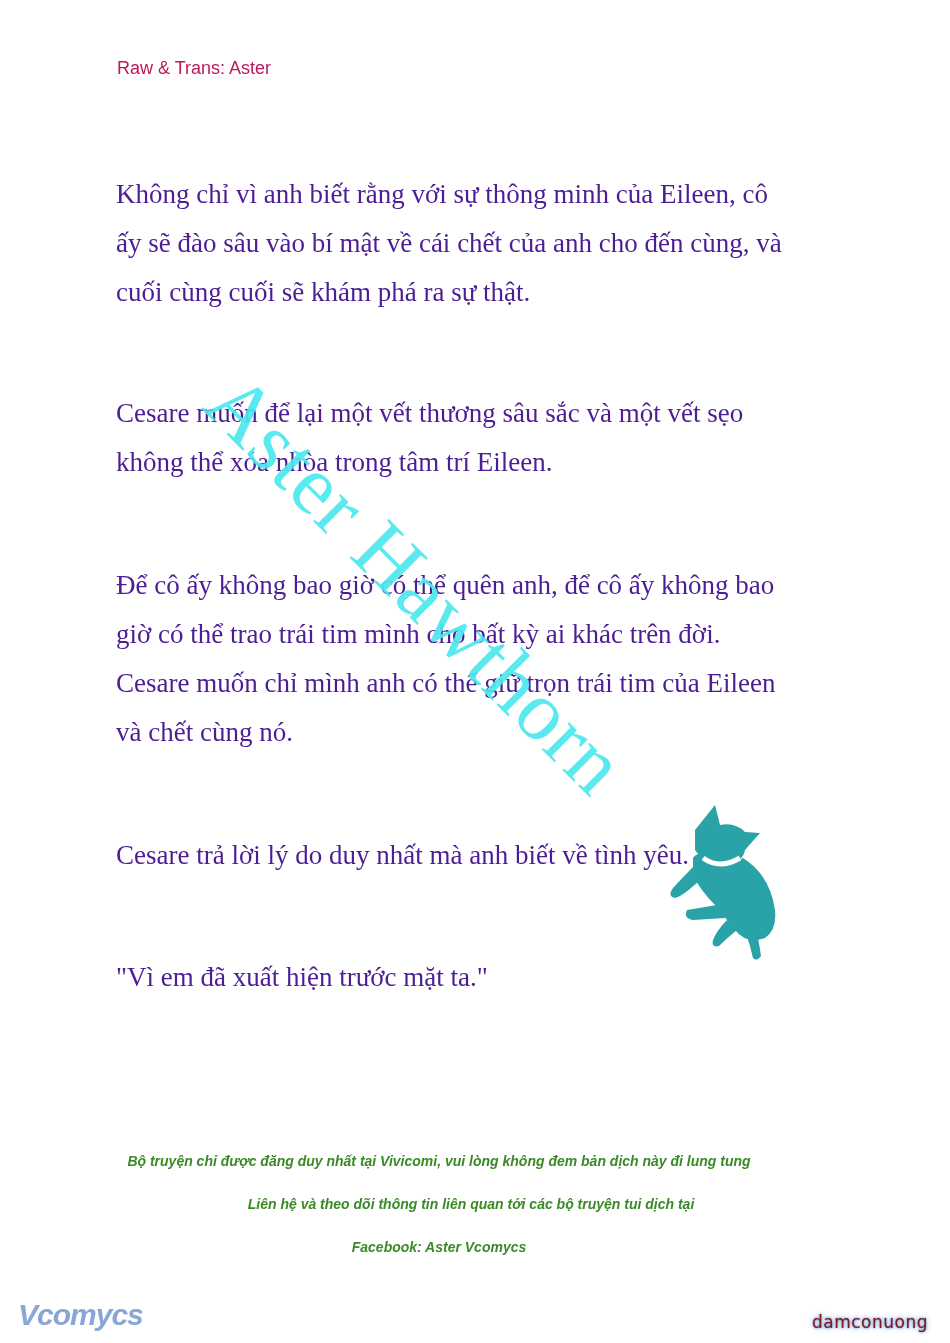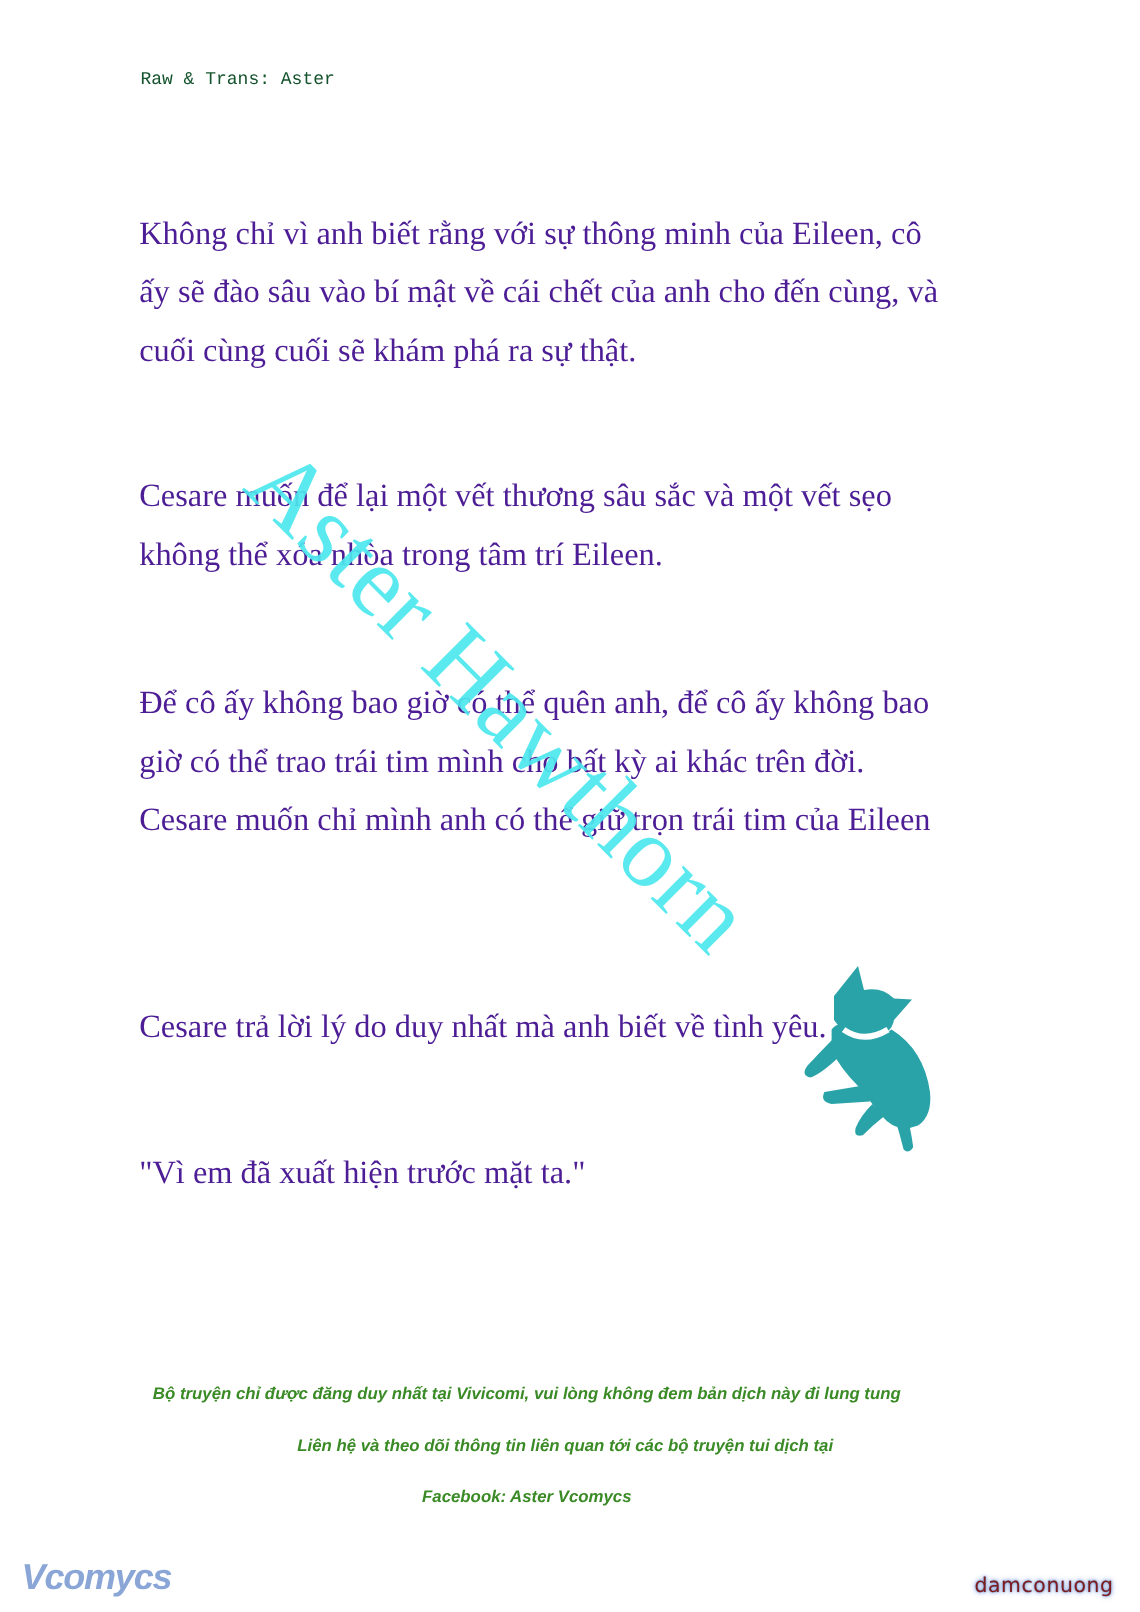--- a/index.html
+++ b/index.html
@@ -1,17 +1,17 @@
 <!DOCTYPE html>
 <html><head>
 <meta charset="utf-8">
 <style>
   html, body { margin:0; padding:0; }
   body { width:950px; height:1343px; background:#ffffff; position:relative; overflow:hidden; }
-  .header { position:absolute; left:117px; top:58px; font-family:Liberation Mono, monospace; font-size:15px; color:#14532d; }
+  .header { position:absolute; left:117px; top:58px; font-family:Liberation Sans, sans-serif; font-size:18px; color:#be185d; }
   .para { position:absolute; left:116px; width:730px; font-family:"Liberation Serif", serif; font-size:27px; line-height:49px; color:#4c1d95; margin:0; z-index:2; }
   .para .line { display:block; white-space:nowrap; }
   .watermark { position:absolute; left:96px; top:535px; width:640px; text-align:center; font-family:"Liberation Serif", serif; font-size:84px; color:#4de8ee; transform:rotate(45deg); transform-origin:center center; white-space:nowrap; z-index:3; letter-spacing:1px; opacity:0.92; }
   .cat { position:absolute; left:665px; top:780px; width:135px; height:180px; z-index:4; }
   .footer-line { position:absolute; left:0; width:878px; text-align:center; font-family:"Liberation Sans", sans-serif; font-style:italic; font-weight:bold; font-size:14px; color:#3a8a26; }
   .logo { position:absolute; left:18px; top:1298px; font-family:"Liberation Sans", sans-serif; font-style:italic; font-weight:bold; font-size:30px; color:#8aa6d6; letter-spacing:-1px;text-align:right; }
   .brand { position:absolute; left:812px; top:1312px; font-family:"DejaVu Sans", sans-serif; font-size:17px; color:#7f1d1d; text-shadow:0 0 3px #6d8fd0, 0 0 6px #9db4e4, 0 0 1px #4a6bb0; letter-spacing:0.5px; }
 </style>
 </head>
 <body>
@@ -26,20 +26,21 @@
 
 <div class="para" style="top:389px;">
   <span class="line">Cesare muốn để lại một vết thương sâu sắc và một vết sẹo</span>
   <span class="line">không thể xóa nhòa trong tâm trí Eileen.</span>
 </div>
 
 <div class="para" style="top:561px;">
   <span class="line">Để cô ấy không bao giờ có thể quên anh, để cô ấy không bao</span>
   <span class="line">giờ có thể trao trái tim mình cho bất kỳ ai khác trên đời.</span>
   <span class="line">Cesare muốn chỉ mình anh có thể giữ trọn trái tim của Eileen</span>
+  <span class="line">và chết cùng nó.</span>
 </div>
 
 <div class="para" style="top:831px;">
   <span class="line">Cesare trả lời lý do duy nhất mà anh biết về tình yêu.</span>
 </div>
 
 <div class="para" style="top:953px;">
   <span class="line">"Vì em đã xuất hiện trước mặt ta."</span>
 </div>
 

